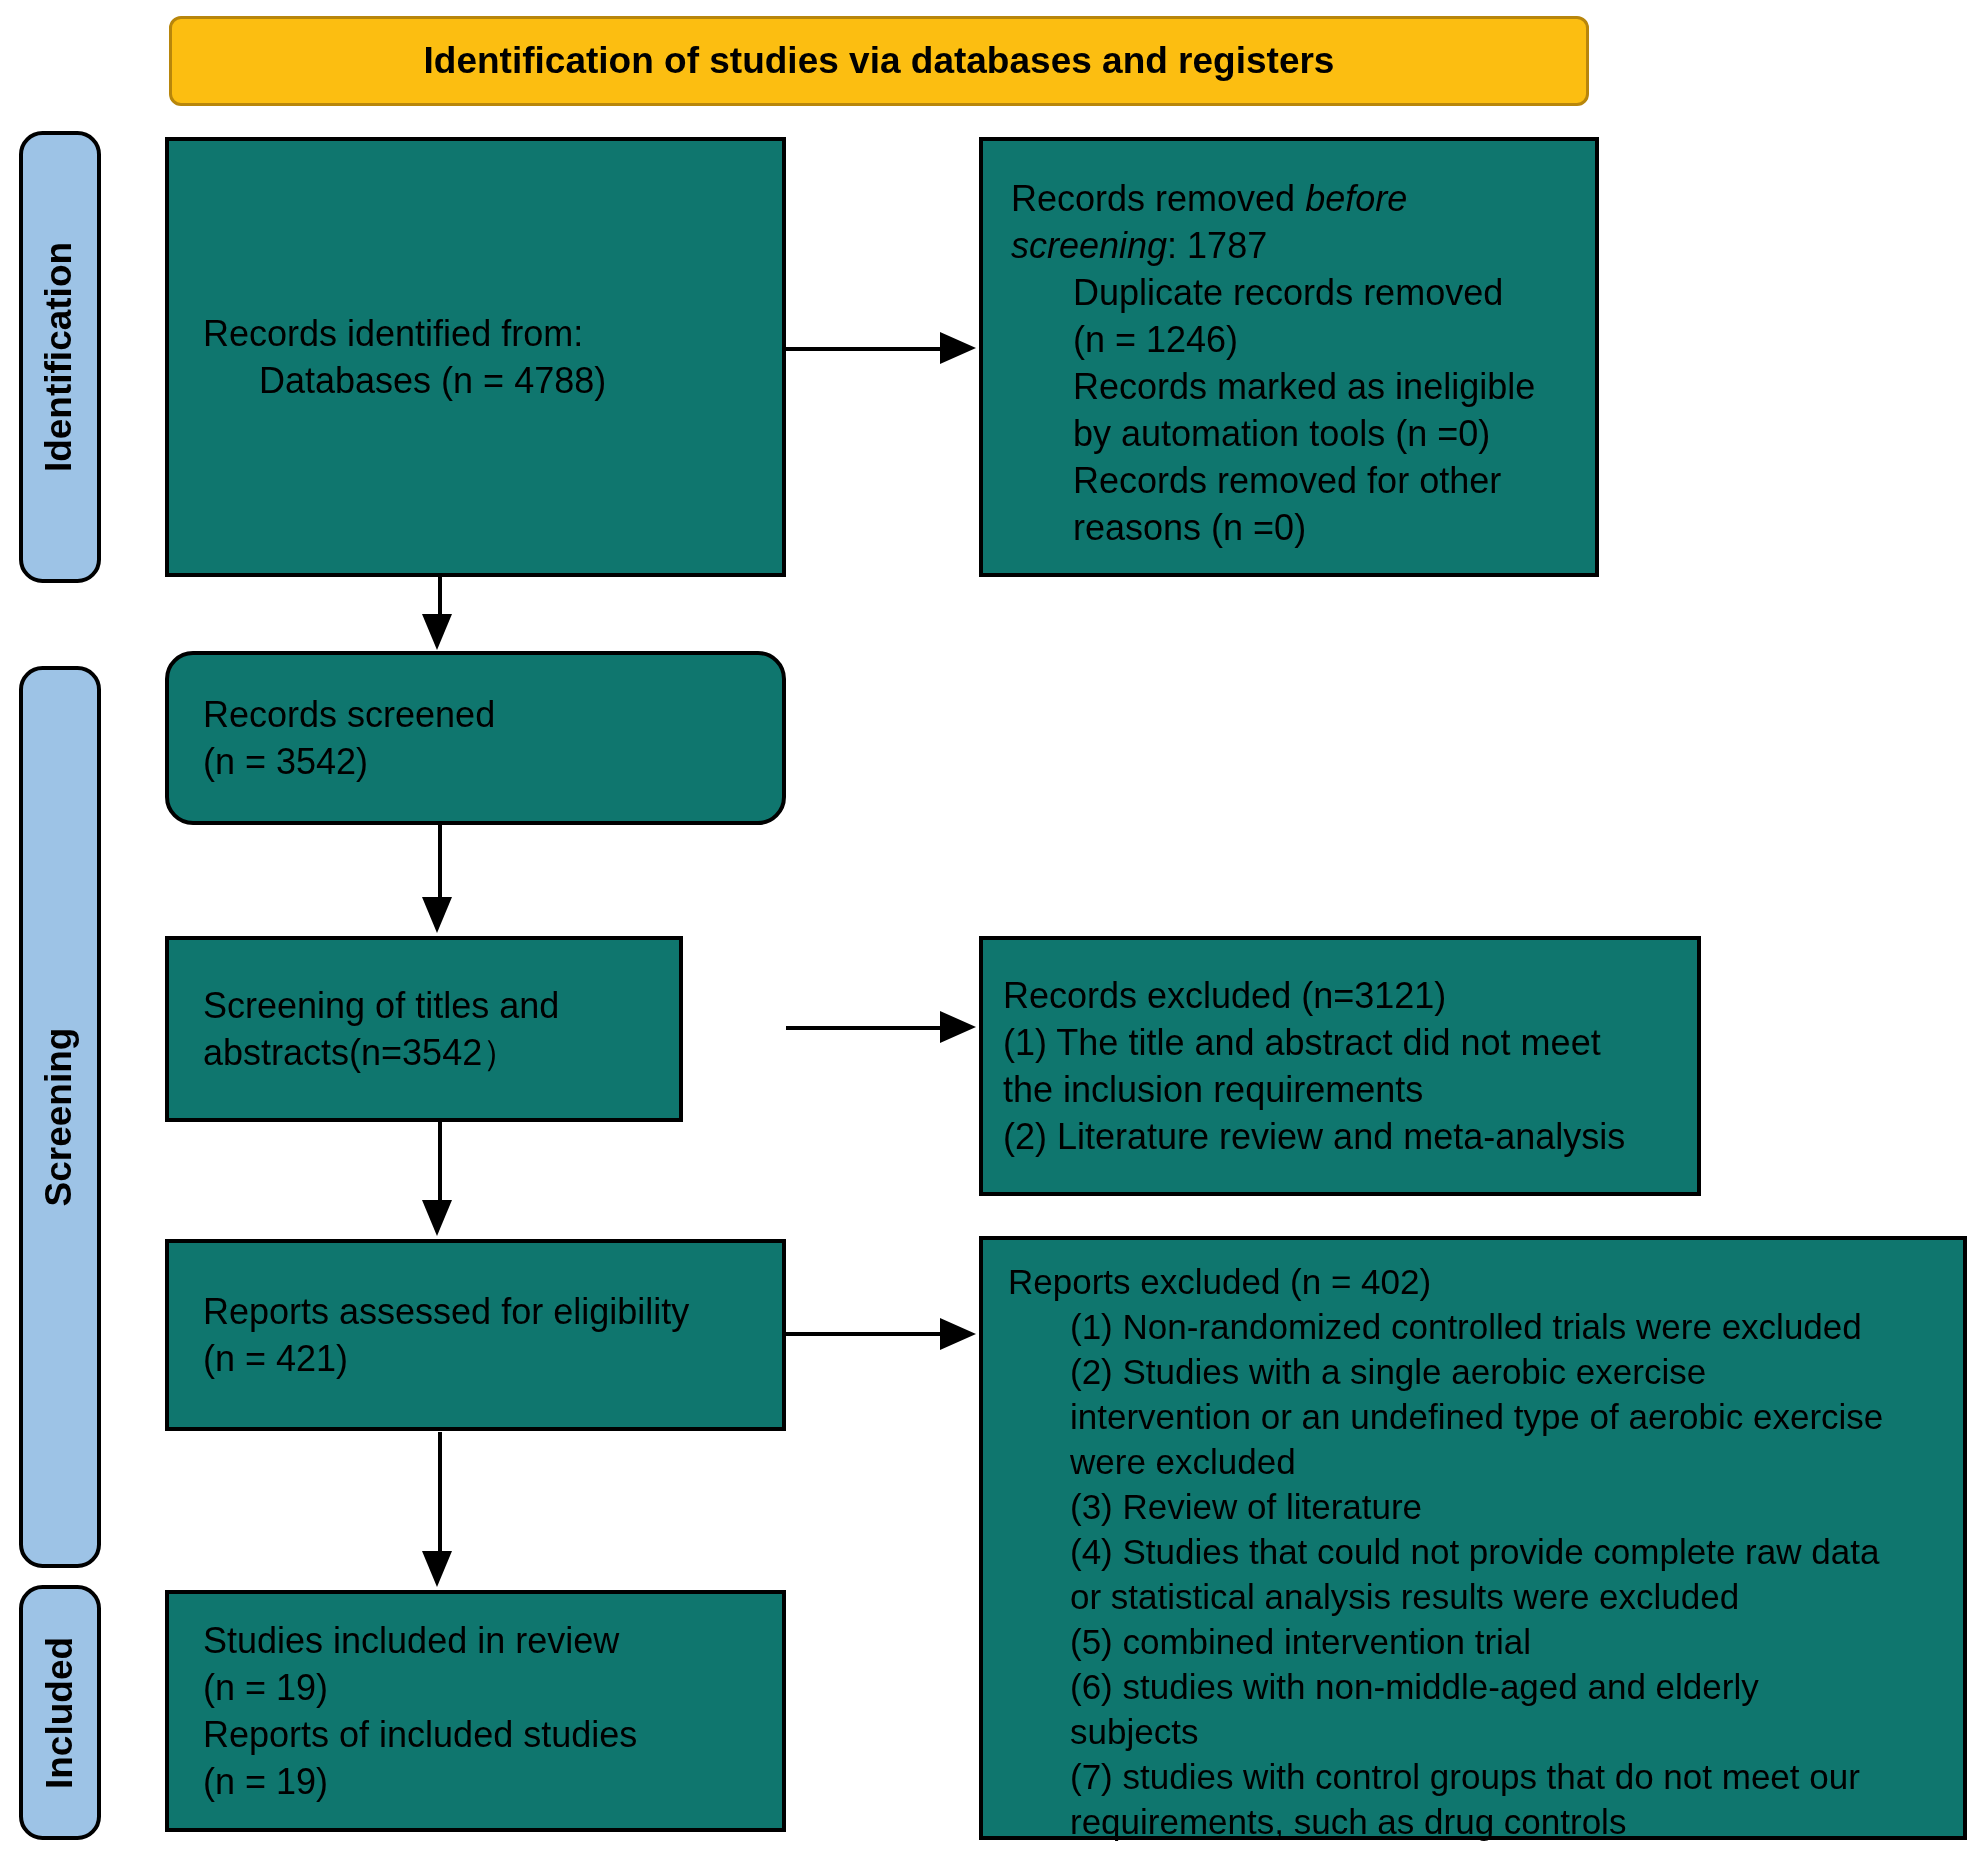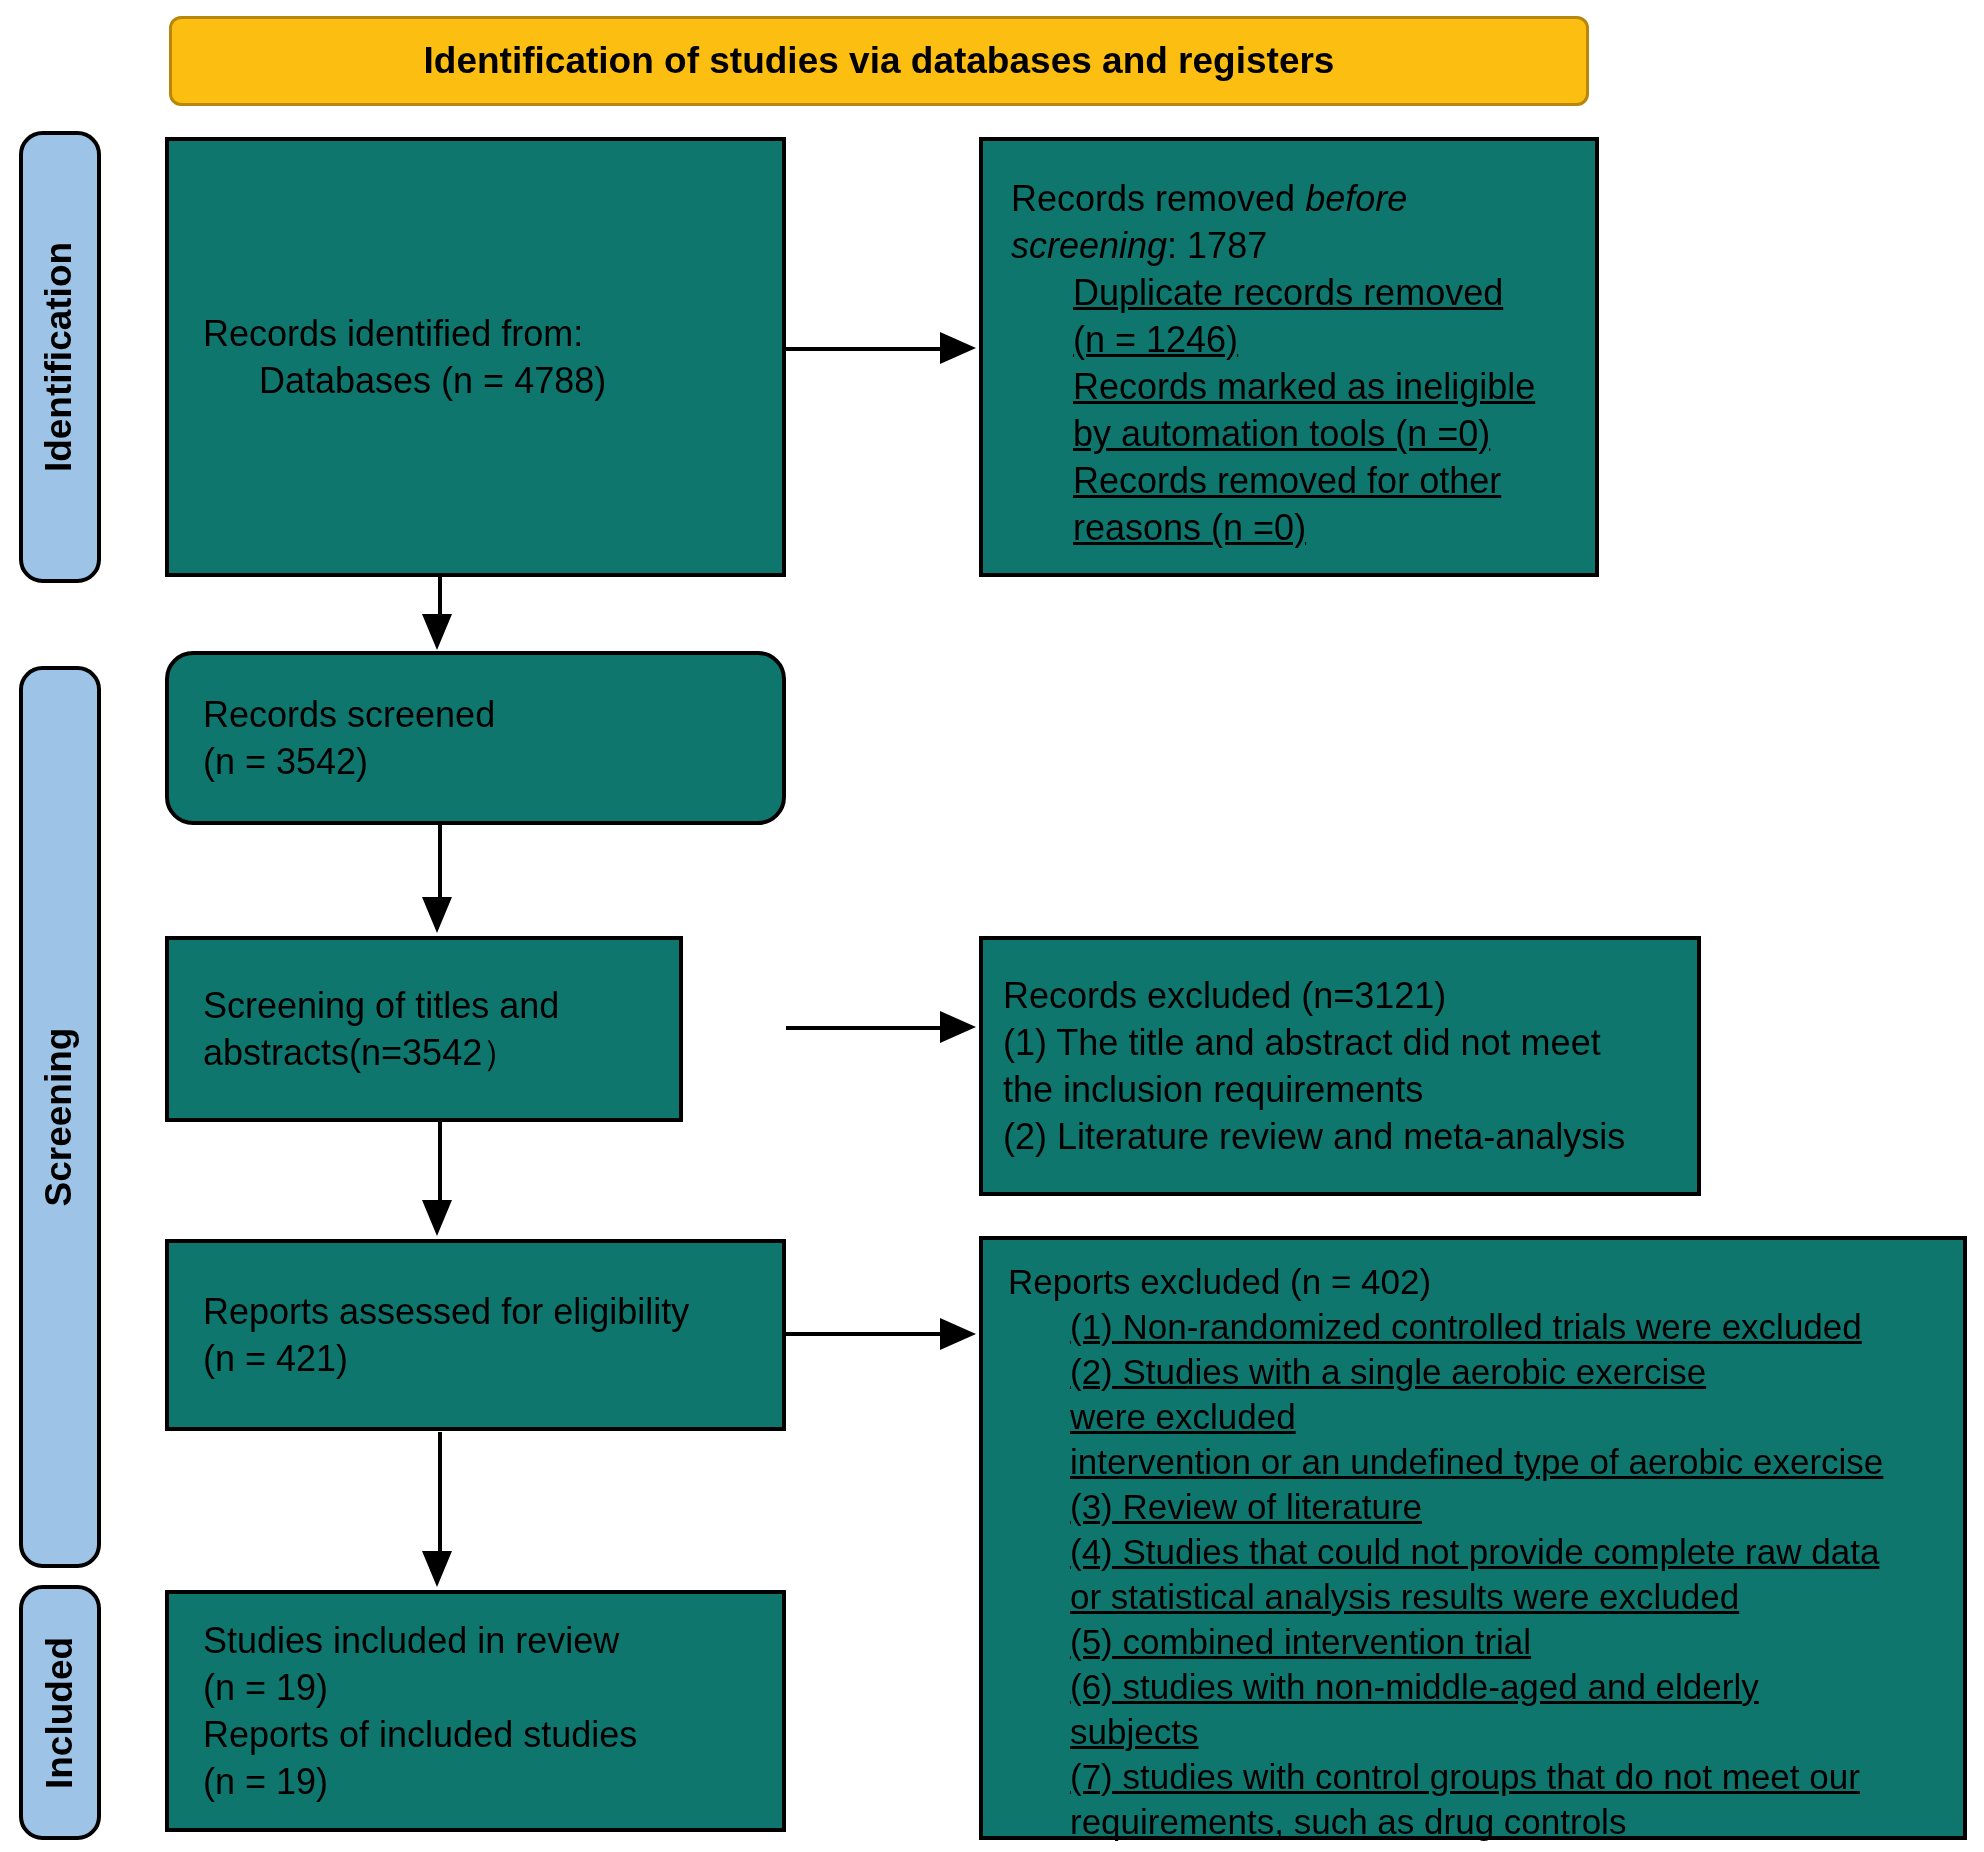--- a/index.html
+++ b/index.html
@@ -59,21 +59,21 @@
   .box-removed    { left: 979px; top: 137px; width: 620px; height: 440px; padding: 34px 81px 0 28px; }
   .box-screened   { left: 165px; top: 651px; width: 621px; height: 174px; padding-left: 34px; border-radius: 28px; }
   .box-titles     { left: 165px; top: 936px; width: 518px; height: 186px; padding-left: 34px; }
   .box-assessed   { left: 165px; top: 1239px; width: 621px; height: 192px; padding-left: 34px; }
   .box-included   { left: 165px; top: 1590px; width: 621px; height: 242px; padding-left: 34px; }
   .box-rec-excl   { left: 979px; top: 936px; width: 722px; height: 260px; padding-left: 20px; padding-right: 12.4px; }
   .box-rep-excl   { left: 979px; top: 1236px; width: 988px; height: 604px; padding: 18.6px 15.5px 3.1px 25px; font-size: 35px; line-height: 45px; }
 
   .ln { white-space: nowrap; }
   .indent1 { padding-left: 56px; }
-  .indent2 { padding-left: 62px; text-decoration: underline; }
+  .indent2 { padding-left: 62px; }
   .it { font-style: italic; }
 
   
   .hline { position: absolute; height: 3.7px; background: #000; }
   .vline { position: absolute; width: 3.7px;  background: #000; }
   .head-right {
     position: absolute; width: 0; height: 0;
     border-left: 36px solid #000;
     border-top: 16.7px solid transparent;
     border-bottom: 16.7px solid transparent;
@@ -139,22 +139,22 @@
 
   <div class="fbox center-v box-assessed">
     <div class="ln">Reports assessed for eligibility</div>
     <div class="ln">(n = 421)</div>
   </div>
 
   <div class="fbox box-rep-excl">
     <div class="ln">Reports excluded (n = 402)</div>
     <div class="ln indent2">(1) Non-randomized controlled trials were excluded</div>
     <div class="ln indent2">(2) Studies with a single aerobic exercise</div>
+    <div class="ln indent2">intervention or an undefined type of aerobic exercise</div>
     <div class="ln indent2">were excluded</div>
-    <div class="ln indent2">intervention or an undefined type of aerobic exercise</div>
     <div class="ln indent2">(3) Review of literature</div>
     <div class="ln indent2">(4) Studies that could not provide complete raw data</div>
     <div class="ln indent2">or statistical analysis results were excluded</div>
     <div class="ln indent2">(5) combined intervention trial</div>
     <div class="ln indent2">(6) studies with non-middle-aged and elderly</div>
     <div class="ln indent2">subjects</div>
     <div class="ln indent2">(7) studies with control groups that do not meet our</div>
     <div class="ln indent2">requirements, such as drug controls</div>
     <div class="ln indent2">(8) studies with incorrect data or missing literature</div>
   </div>

